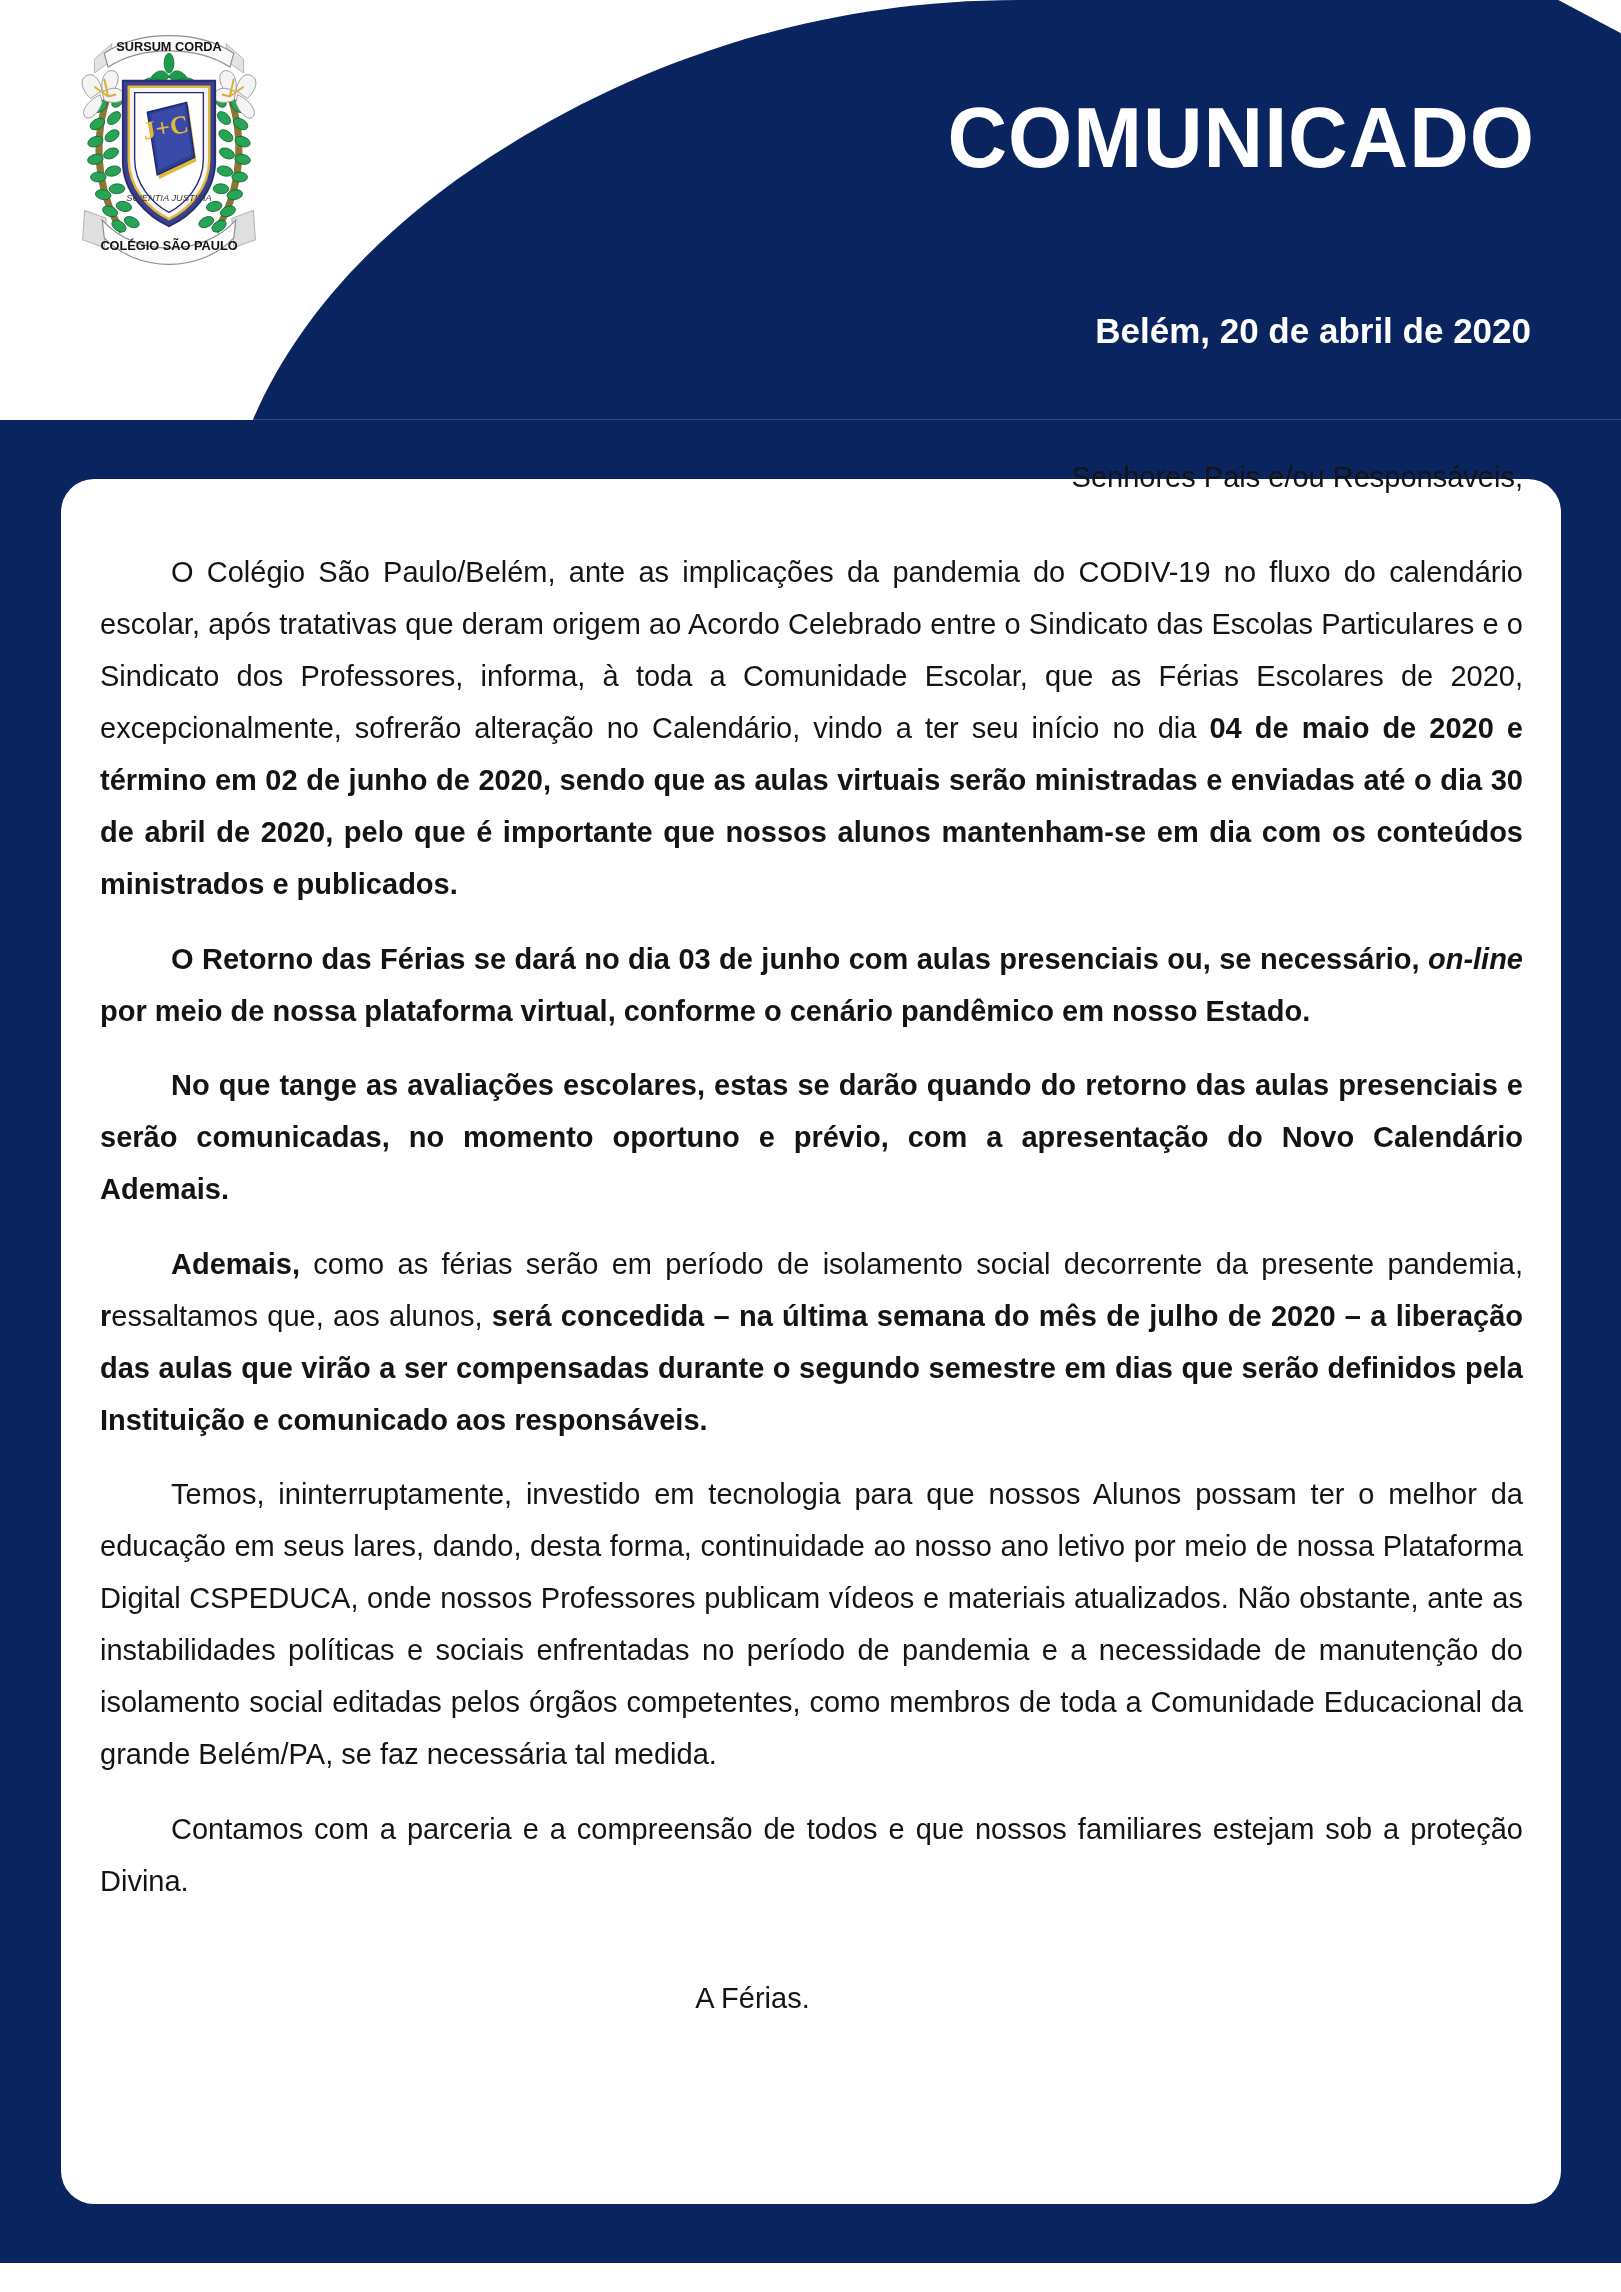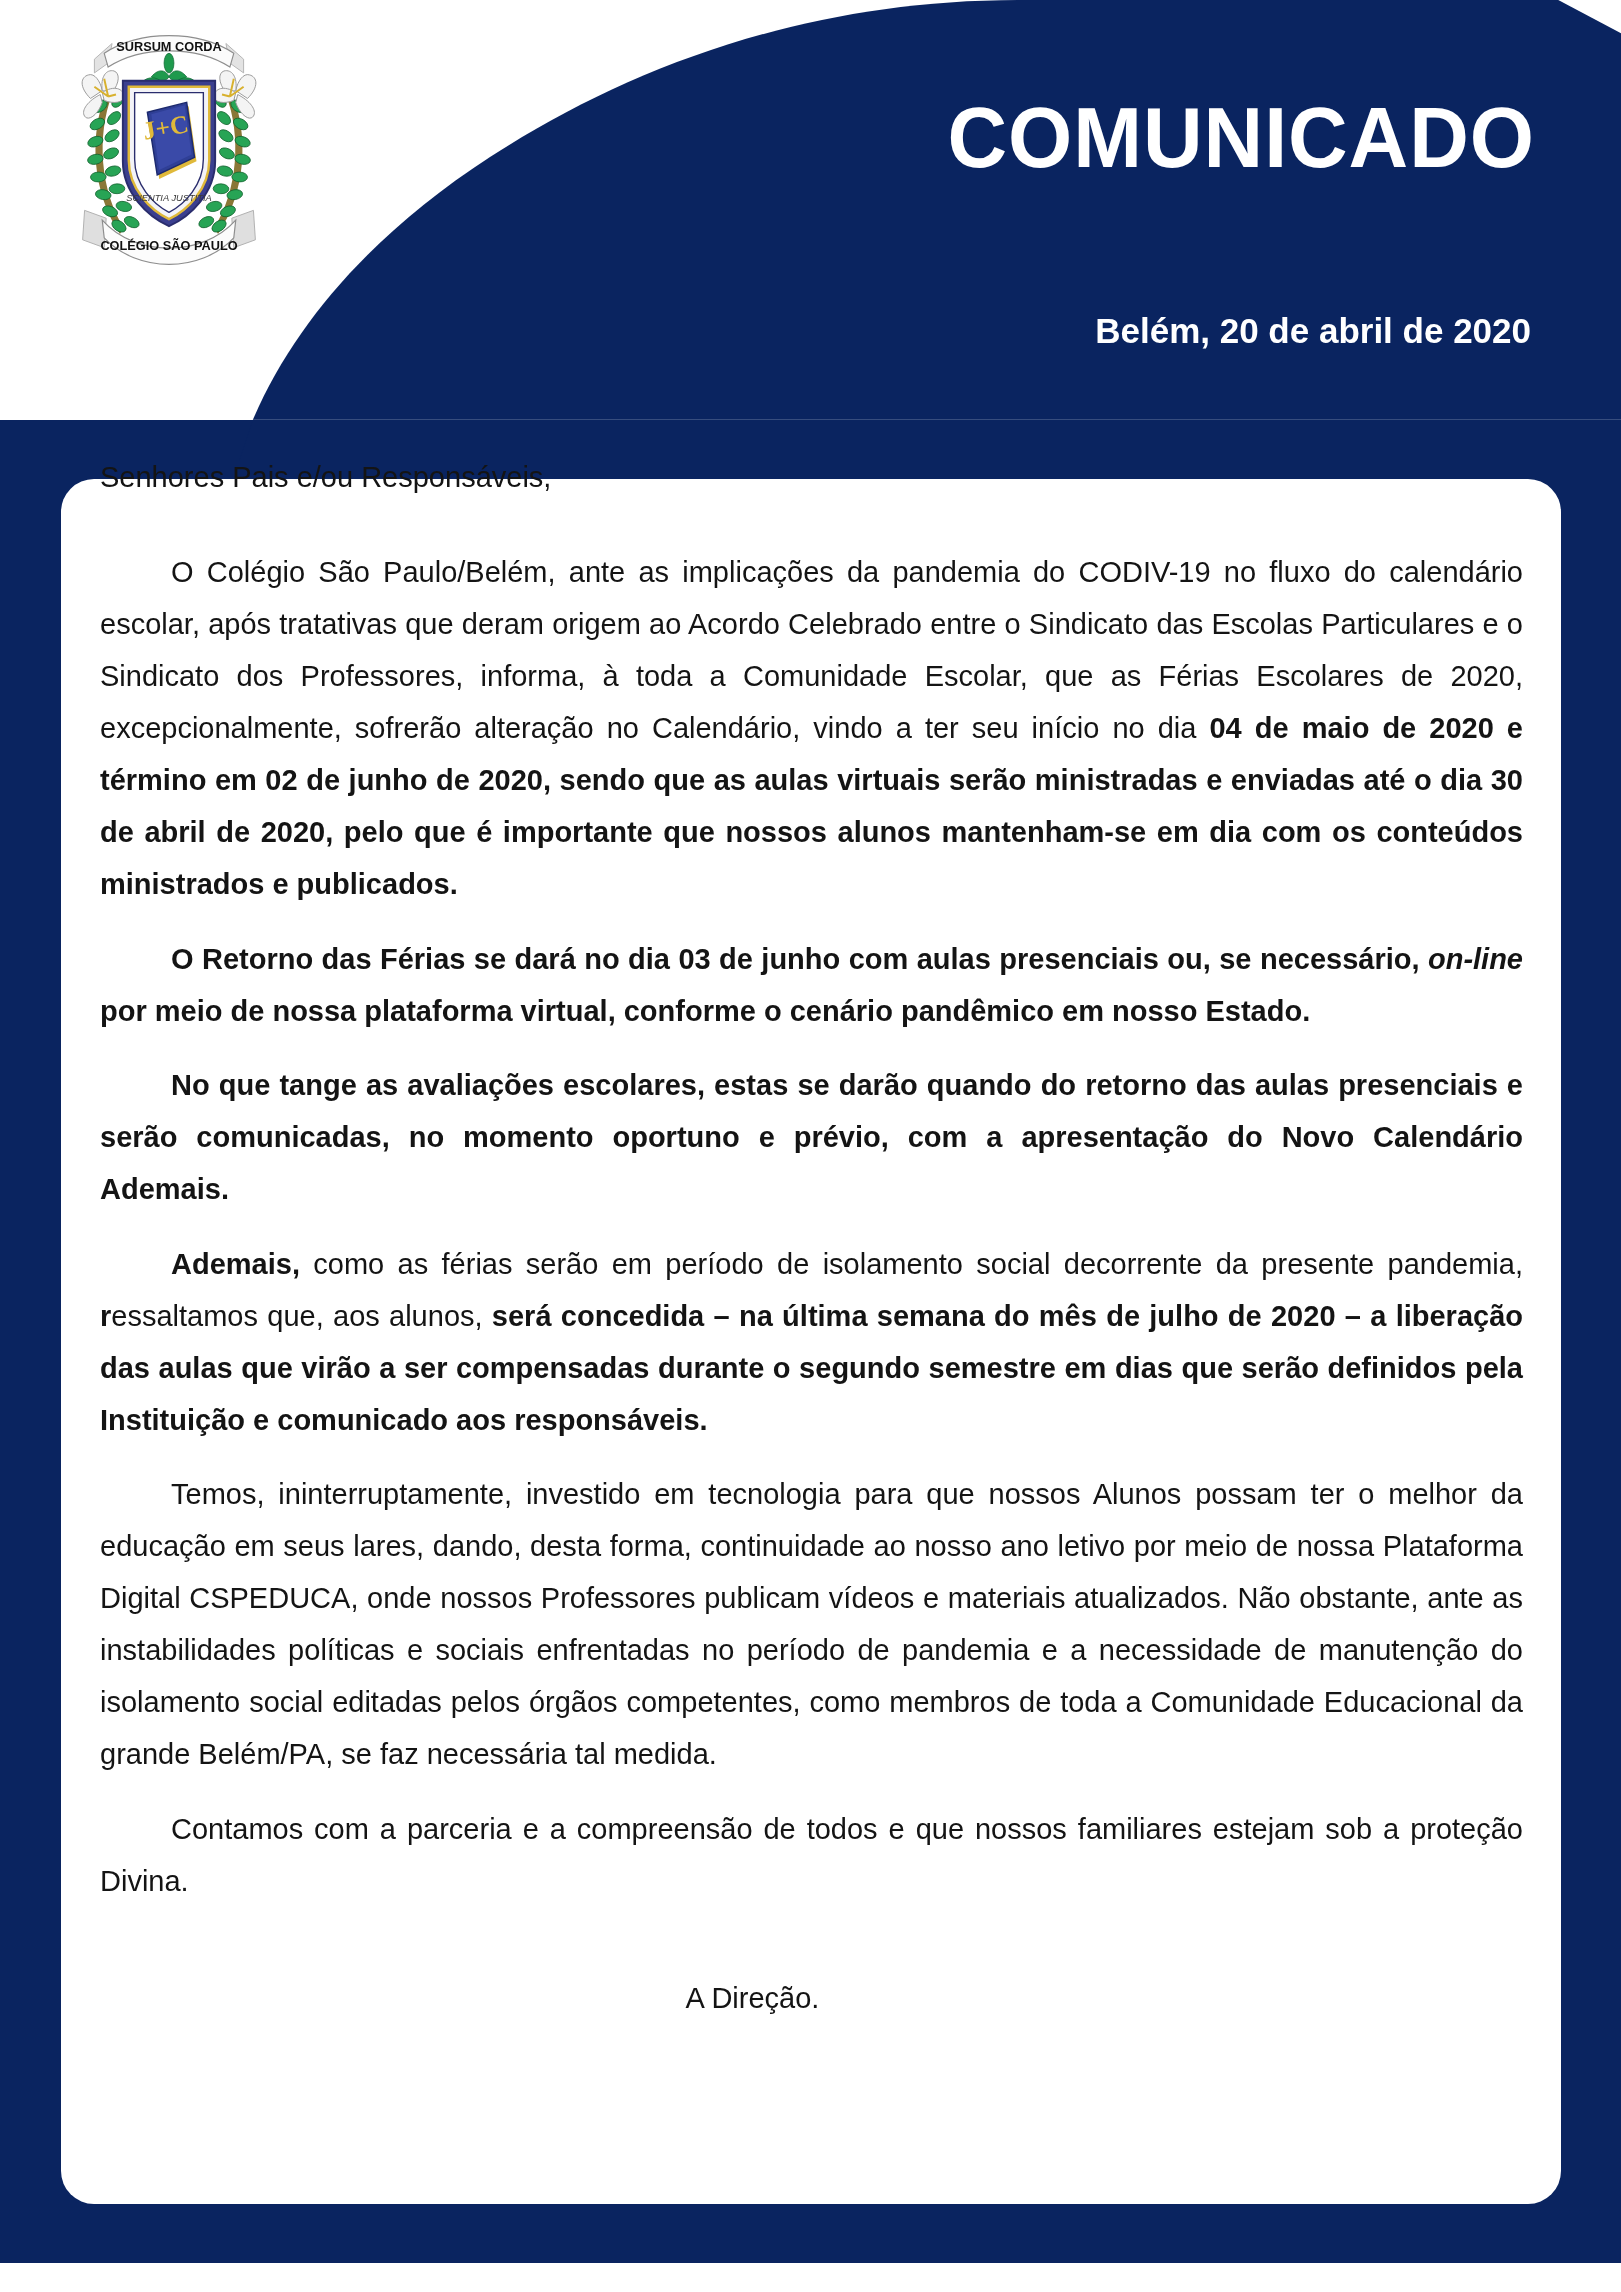--- a/index.html
+++ b/index.html
@@ -101,21 +101,21 @@
     left: 100px;
     top: 451px;
     width: 1423px;
     z-index: 4;
     color: #141414;
     font-family: "Liberation Sans Narrow", "Liberation Sans", sans-serif;
     font-size: 29px;
     line-height: 52px;
   }
   .salutation {
-    text-align: left;
+    text-align: right;
     margin: 0 0 43px 0;
   }
   .para {
     margin: 0 0 22.5px 0;
     text-align: justify;
     text-indent: 71px;
   }
   .b { font-weight: bold; }
   .bi { font-weight: bold; font-style: italic; }
 
@@ -266,19 +266,19 @@
     <p class="para"><span class="b">No que tange as avaliações escolares, estas se darão quando do retorno das aulas presenciais e serão comunicadas, no momento oportuno e prévio, com a apresentação do Novo Calendário Ademais.</span></p>
 
     <p class="para"><span class="b">Ademais,</span><span> como as férias serão em período de isolamento social decorrente da presente pandemia, </span><span class="b">r</span><span>essaltamos que, aos alunos, </span><span class="b">será concedida – na última semana do mês de julho de 2020 – a liberação das aulas que virão a ser compensadas durante o segundo semestre em dias que serão definidos pela Instituição e comunicado aos responsáveis.</span></p>
 
 
     <p class="para"><span>Temos, ininterruptamente, investido em tecnologia para que nossos Alunos possam ter o melhor da educação em seus lares, dando, desta forma, continuidade ao nosso ano letivo por meio de nossa Plataforma Digital CSPEDUCA, onde nossos Professores publicam vídeos e materiais atualizados. Não obstante, ante as instabilidades políticas e sociais enfrentadas no período de pandemia e a necessidade de manutenção do isolamento social editadas pelos órgãos competentes, como membros de toda a Comunidade Educacional da grande Belém/PA, se faz necessária tal medida.</span></p>
 
     <p class="para"><span>Contamos com a parceria e a compreensão de todos e que nossos familiares estejam sob a proteção Divina.</span></p>
 
     <div class="signoff">
-      <p class="signoff-line">A Direção.</p>
+      <p class="signoff-line">A Férias.</p>
     </div>
 
   </div>
 
 </div>
 
 
 </body></html>

